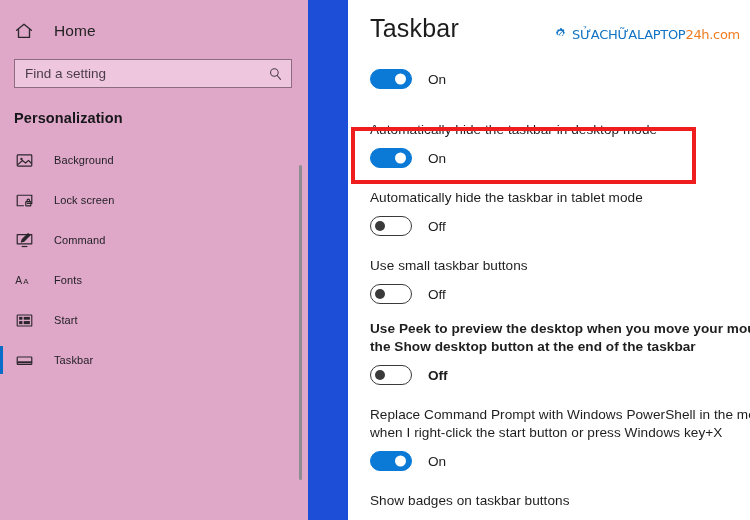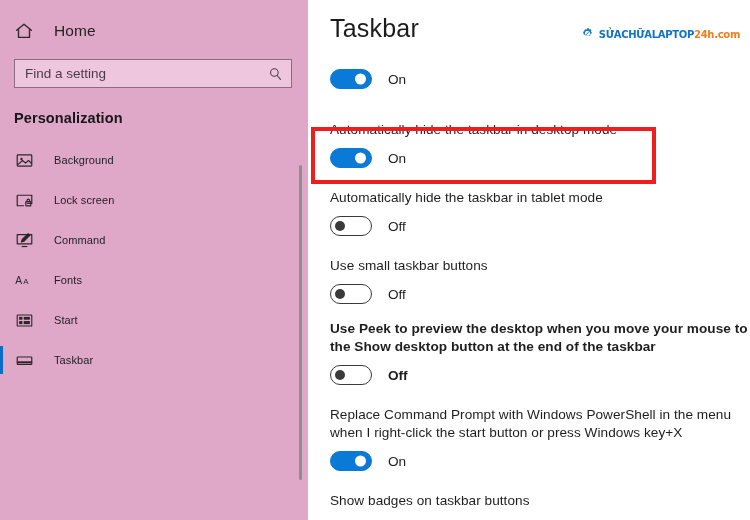--- a/index.html
+++ b/index.html
@@ -7,20 +7,21 @@
     width: 750px; height: 520px;
     overflow: hidden;
     font-family: "Liberation Sans", sans-serif;
     background: #ffffff;
   }
   #app {
     position: relative;
     width: 750px; height: 520px;
     display: flex;
     background: #1d4ed8;
+    gap: 40px;
   }
 
   
   #sidebar {
     position: relative;
     width: 308px;
     height: 520px;
     background: #dfa8c8;
     flex: 0 0 308px;
   }
@@ -138,22 +139,22 @@
     position: absolute;
     right: 10px;
     top: 25px;
     display: flex;
     align-items: center;
     height: 18px;
   }
   #watermark .wm-gear { width: 15px; height: 15px; margin-right: 4px; }
   #watermark .wm-text {
     font-family: "DejaVu Sans", sans-serif;
-    font-size: 10px;
-    font-weight: bold;
+    font-size: 13px;
+    font-weight: normal;
     letter-spacing: -.3px;
     white-space: nowrap;
   }
   #watermark .wm-blue { color: #1273c4; }
   #watermark .wm-orange { color: #f07c20; }
 
   
   #settings {
     position: absolute;
     left: 0; top: 60px;

